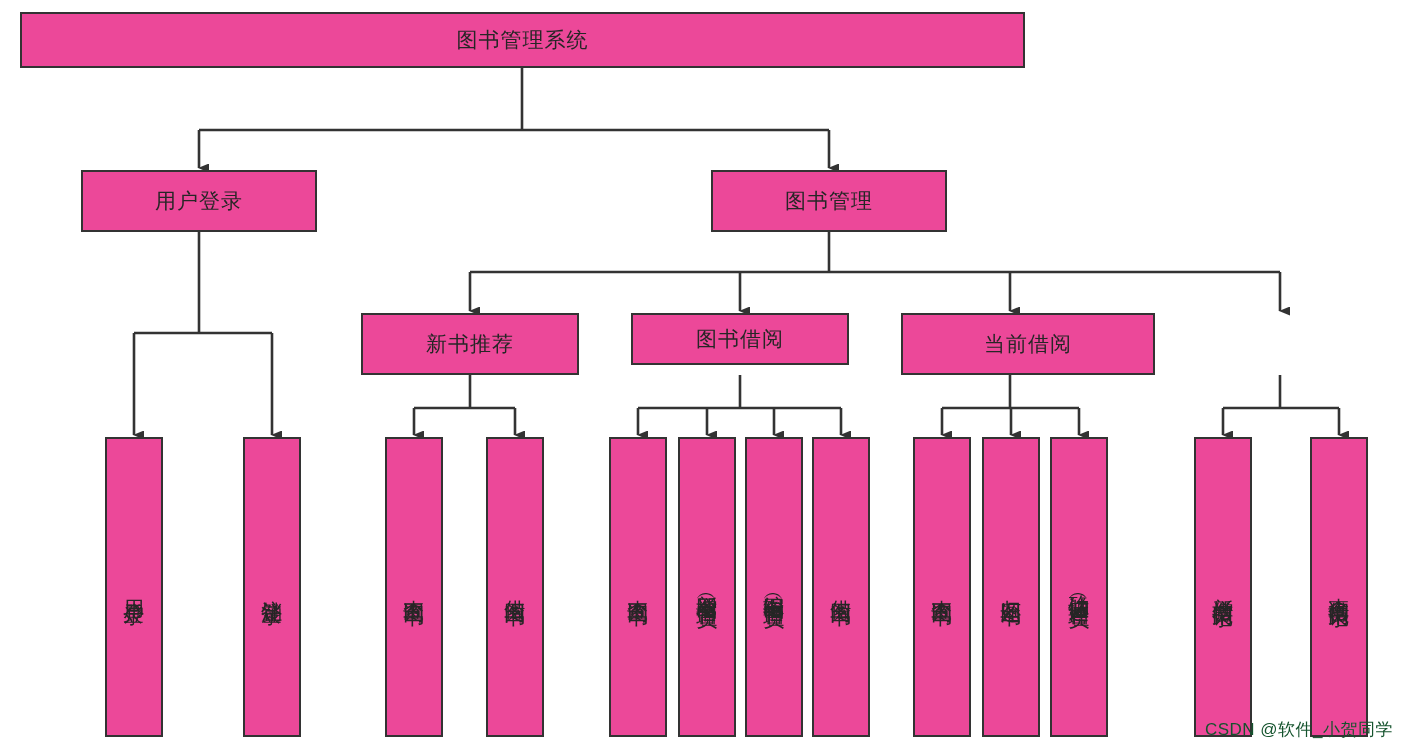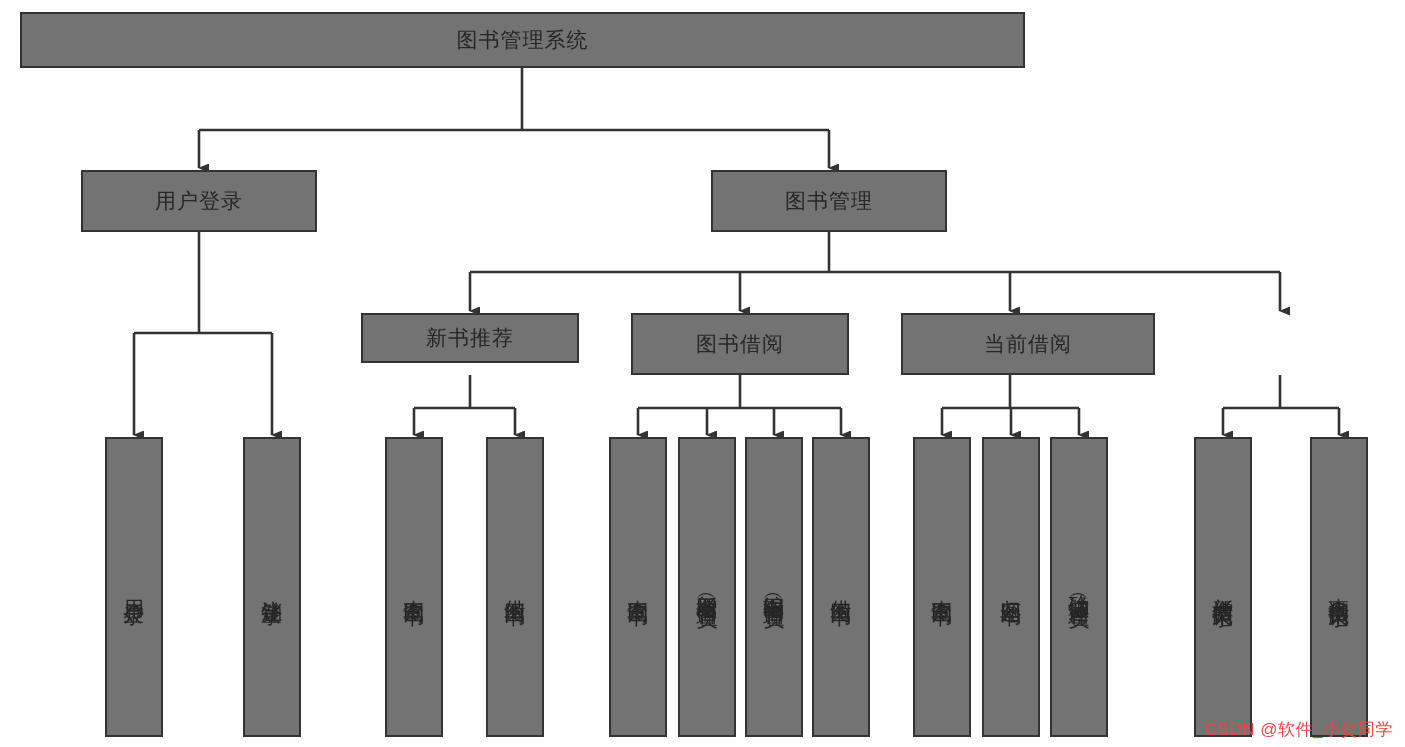--- a/index.html
+++ b/index.html
@@ -8,21 +8,21 @@
     background:#ffffff;
     font-family:"Liberation Sans","DejaVu Sans",sans-serif;
     overflow:hidden;
     position:relative;
   }
   #diagram{position:absolute;left:0;top:0;width:1405px;height:747px;}
   .node{
     position:absolute;
     box-sizing:border-box;
     border:2.5px solid #333333;
-    background:#737373;
+    background:#ec4899;
     display:flex;
     align-items:center;
     justify-content:center;
     color:#262626;
     z-index:3;
   }
   .node.horiz{
     font-size:21px;
     letter-spacing:1px;
   }
@@ -34,21 +34,21 @@
     letter-spacing:2px;
     padding:4px 0;
     text-align:center;
     white-space:nowrap;
   }
   #watermark{
     position:absolute;
     right:12px;
     bottom:6px;
     font-size:17px;
-    color:#ef4444;
+    color:#14532d;
     letter-spacing:.5px;
     z-index:5;
     white-space:nowrap;
     font-family:"Liberation Sans","DejaVu Sans",sans-serif;
   }
   svg#links{position:absolute;left:0;top:0;width:1405px;height:747px;z-index:1;}
 </style>
 </head>
 <body>
 
@@ -105,22 +105,22 @@
       <path d="M1223,408 L1223,435" marker-end="url(#arrow)"></path>
       <path d="M1339,408 L1339,435" marker-end="url(#arrow)"></path>
     </g>
   </svg>
 
   <div class="node horiz" id="n-root" style="left: 20px; top: 12px; width: 1005px; height: 56px;">图书管理系统</div>
 
   <div class="node horiz" id="n-l1-0" style="left: 81px; top: 170px; width: 236px; height: 62px;">用户登录</div>
   <div class="node horiz" id="n-l1-1" style="left: 711px; top: 170px; width: 236px; height: 62px; text-align: right;">图书管理</div>
 
-  <div class="node horiz" id="n-l2-0" style="left: 361px; top: 313px; width: 218px; height: 50px;">新书推荐</div>
-  <div class="node horiz" id="n-l2-1" style="left: 631px; top: 313px; width: 218px; height: 62px;">图书借阅</div>
+  <div class="node horiz" id="n-l2-0" style="left: 361px; top: 313px; width: 218px; height: 62px;">新书推荐</div>
+  <div class="node horiz" id="n-l2-1" style="left: 631px; top: 313px; width: 218px; height: 52px;">图书借阅</div>
   <div class="node horiz" id="n-l2-2" style="left: 901px; top: 313px; width: 254px; height: 62px;">当前借阅</div>
 
   <div class="node vert" id="n-lf-0" style="left: 105px; top: 437px; width: 58px; height: 300px;">用户登录</div>
   <div class="node vert" id="n-lf-1" style="left: 243px; top: 437px; width: 58px; height: 300px;">注销登录</div>
   <div class="node vert" id="n-lf-2" style="left: 385px; top: 437px; width: 58px; height: 300px;">查询图书</div>
   <div class="node vert" id="n-lf-3" style="left: 486px; top: 437px; width: 58px; height: 300px;">借阅图书</div>
   <div class="node vert" id="n-lf-4" style="left: 609px; top: 437px; width: 58px; height: 300px;">查询图书</div>
   <div class="node vert" id="n-lf-5" style="left: 678px; top: 437px; width: 58px; height: 300px;">新增图书（管理员）</div>
   <div class="node vert" id="n-lf-6" style="left: 745px; top: 437px; width: 58px; height: 300px;">编辑图书（管理员）</div>
   <div class="node vert" id="n-lf-7" style="left: 812px; top: 437px; width: 58px; height: 300px;">借阅图书</div>

